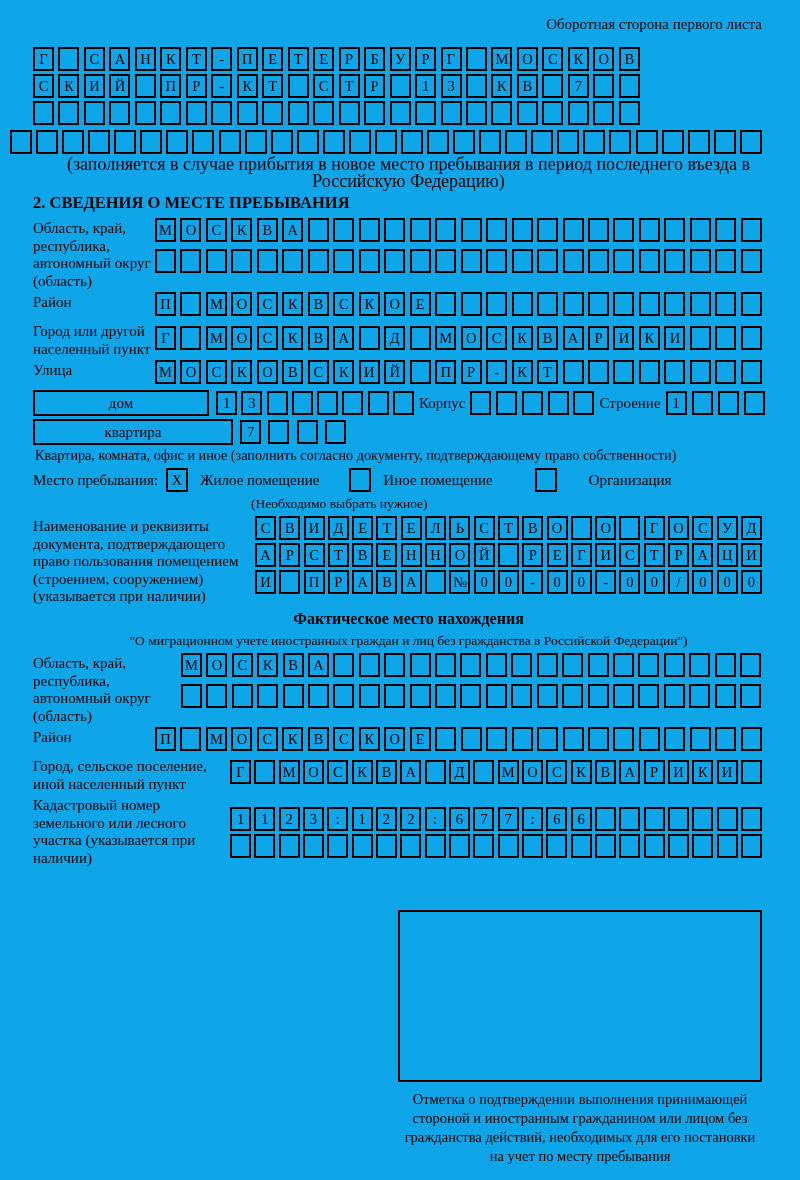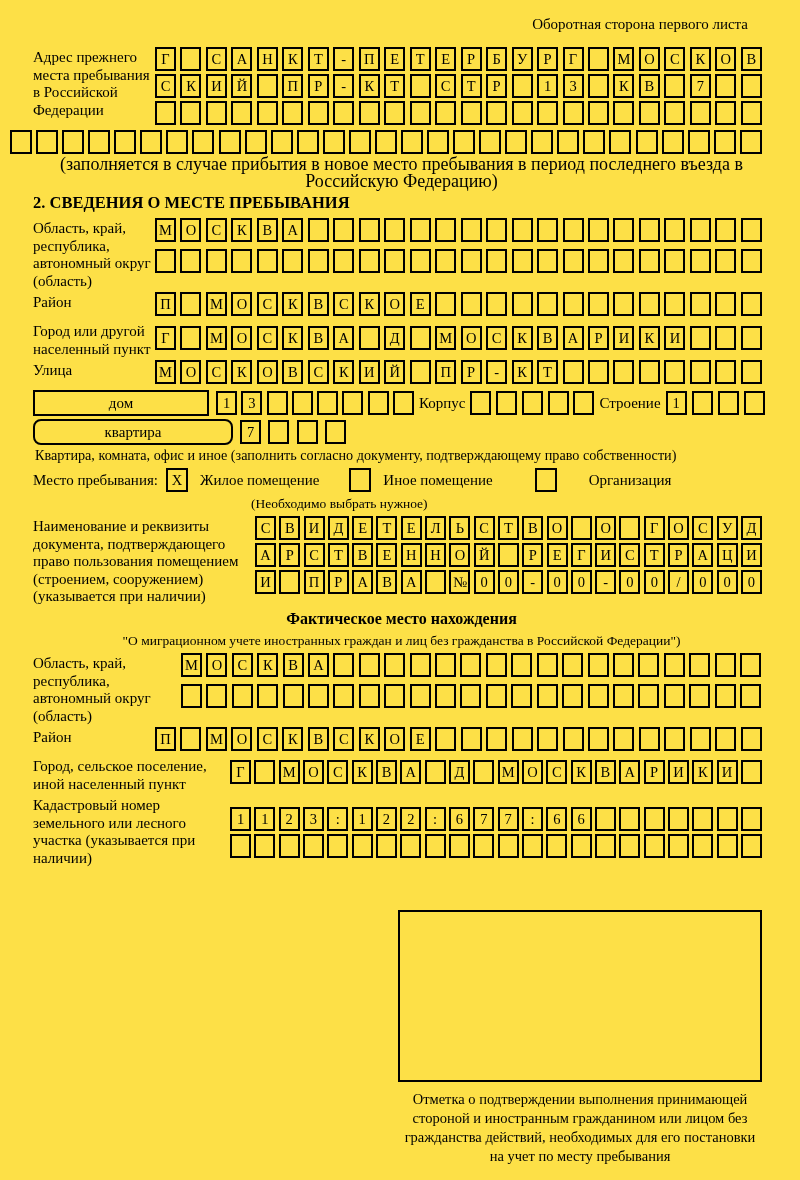--- a/index.html
+++ b/index.html
@@ -1,25 +1,25 @@
 <!DOCTYPE html>
 <html><head>
 <meta charset="utf-8">
 <style>
   * { box-sizing: border-box; margin: 0; padding: 0; }
   html, body { background: #ffffff; }
   .sheet {
     position: relative;
     width: 800px;
     height: 1180px;
-    background: #fde047;
+    background: #0ea5e9;
     color: #000000;
     font-family: "Liberation Serif", "DejaVu Serif", serif;
     font-size: 15px;
-    padding: 6px 30px 0 33px;
+    padding: 6px 16px 0 33px;
     overflow: hidden;
   }
   .header-note { text-align: right; padding-top: 10px; margin-bottom: 14px; margin-right: 22px; }
 
   .frow { display: flex; align-items: flex-start; margin-bottom: 2px; }
   .flabel { flex-shrink: 0; line-height: 1.17; padding-top: 2px; }
   .lw122 { width: 122px; }
   .lw148 { width: 148px; }
   .lw197 { width: 197px; }
   .lw222 { width: 222px; }
@@ -46,21 +46,21 @@
 
   .section-title { text-align: left; font-weight: bold; font-size: 16.5px; margin: 3px 0 5px 0; }
   .fact-title { text-align: center; font-weight: bold; font-size: 16px; margin: 4px 0 4px 0; }
 
   .inline-row { display: flex; align-items: center; margin: 3px 0 2px 0; }
   .big-box {
     border: 2px solid #000; height: 26px;
     display: flex; align-items: center; justify-content: center; flex-shrink: 0;
   }
   .dom-box { width: 176px; margin-right: 7px; }
-  .kv-box { width: 200px; margin-right: 7px; border-radius: 8px; }
+  .kv-box { width: 200px; margin-right: 7px; }
   .cells8 { width: 198px; margin-bottom: 0; }
   .cells5 { width: 124px; margin-bottom: 0; }
   .cells4 { width: 99px; margin-bottom: 0; }
   .cells4kv { width: 106px; margin-bottom: 0; }
   .mid-label { margin: 0 5px; flex-shrink: 0; }
 
   .stay-row { display: flex; align-items: center; margin-bottom: 2px; height: 26px; }
   .mp-box {
     width: 22px; height: 24px; border: 2px solid #000; flex-shrink: 0;
     display: flex; align-items: center; justify-content: center; font-size: 14.5px;
@@ -81,21 +81,20 @@
   .stamp-caption div { font-size: 14.5px; line-height: 19px; }
 </style>
 </head>
 <body>
 
 <div class="sheet">
 
   <div class="header-note">Оборотная сторона первого листа</div>
 
   <div class="frow">
-    <div class="flabel lw122">Адрес прежнего места пребывания в Российской Федерации</div>
     <div class="rows rows24">
       <div class="cellrow">
           <div class="cell">Г</div>
           <div class="cell"></div>
           <div class="cell">С</div>
           <div class="cell">А</div>
           <div class="cell">Н</div>
           <div class="cell">К</div>
           <div class="cell">Т</div>
           <div class="cell">-</div>

